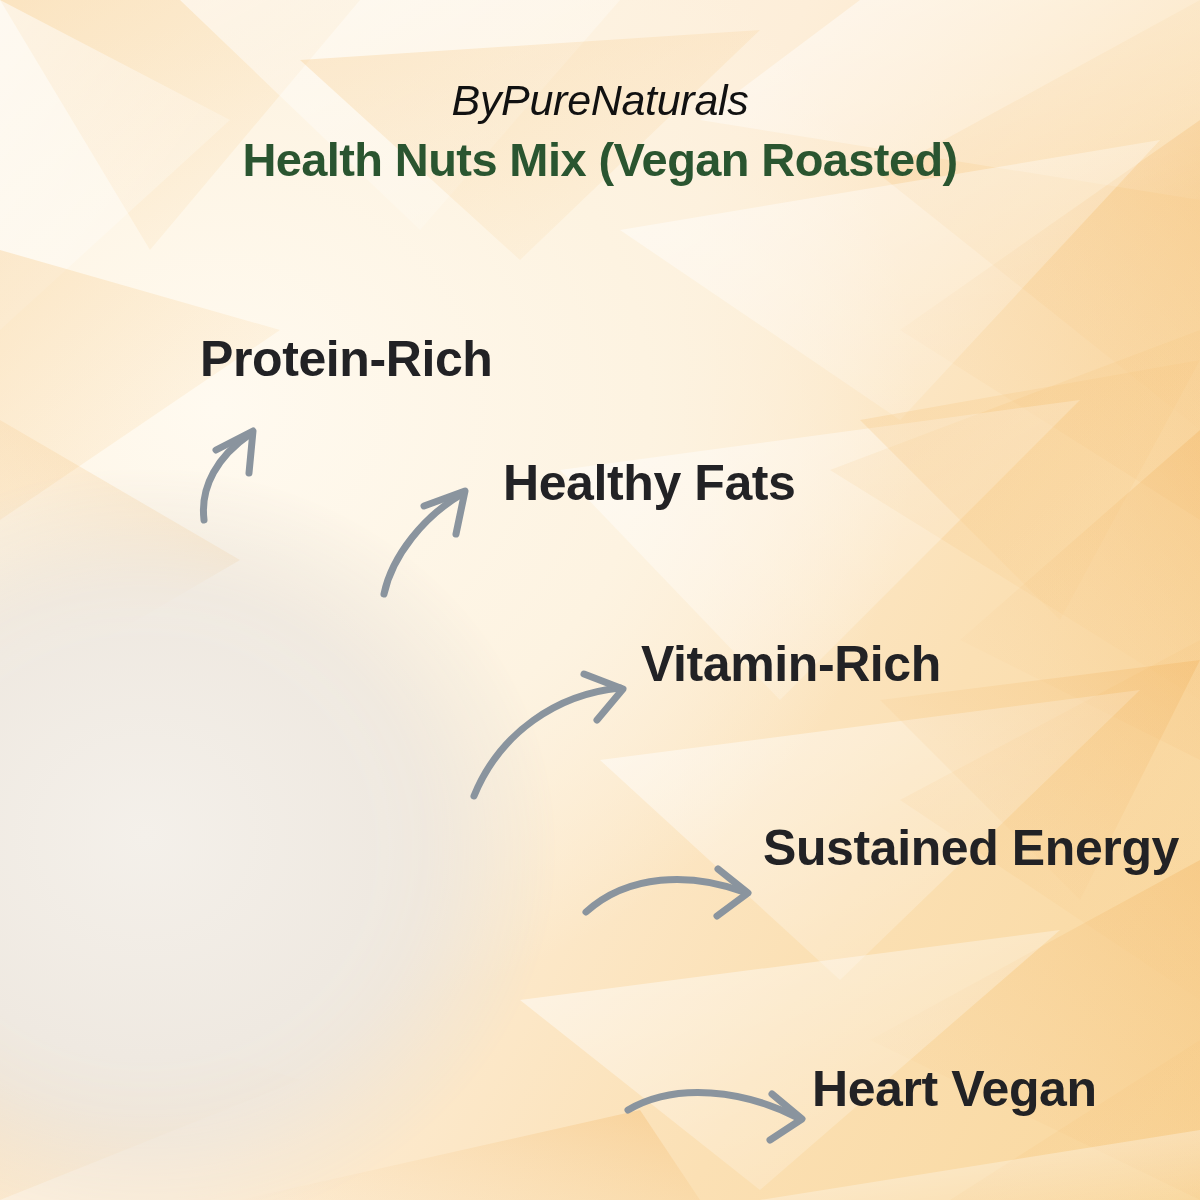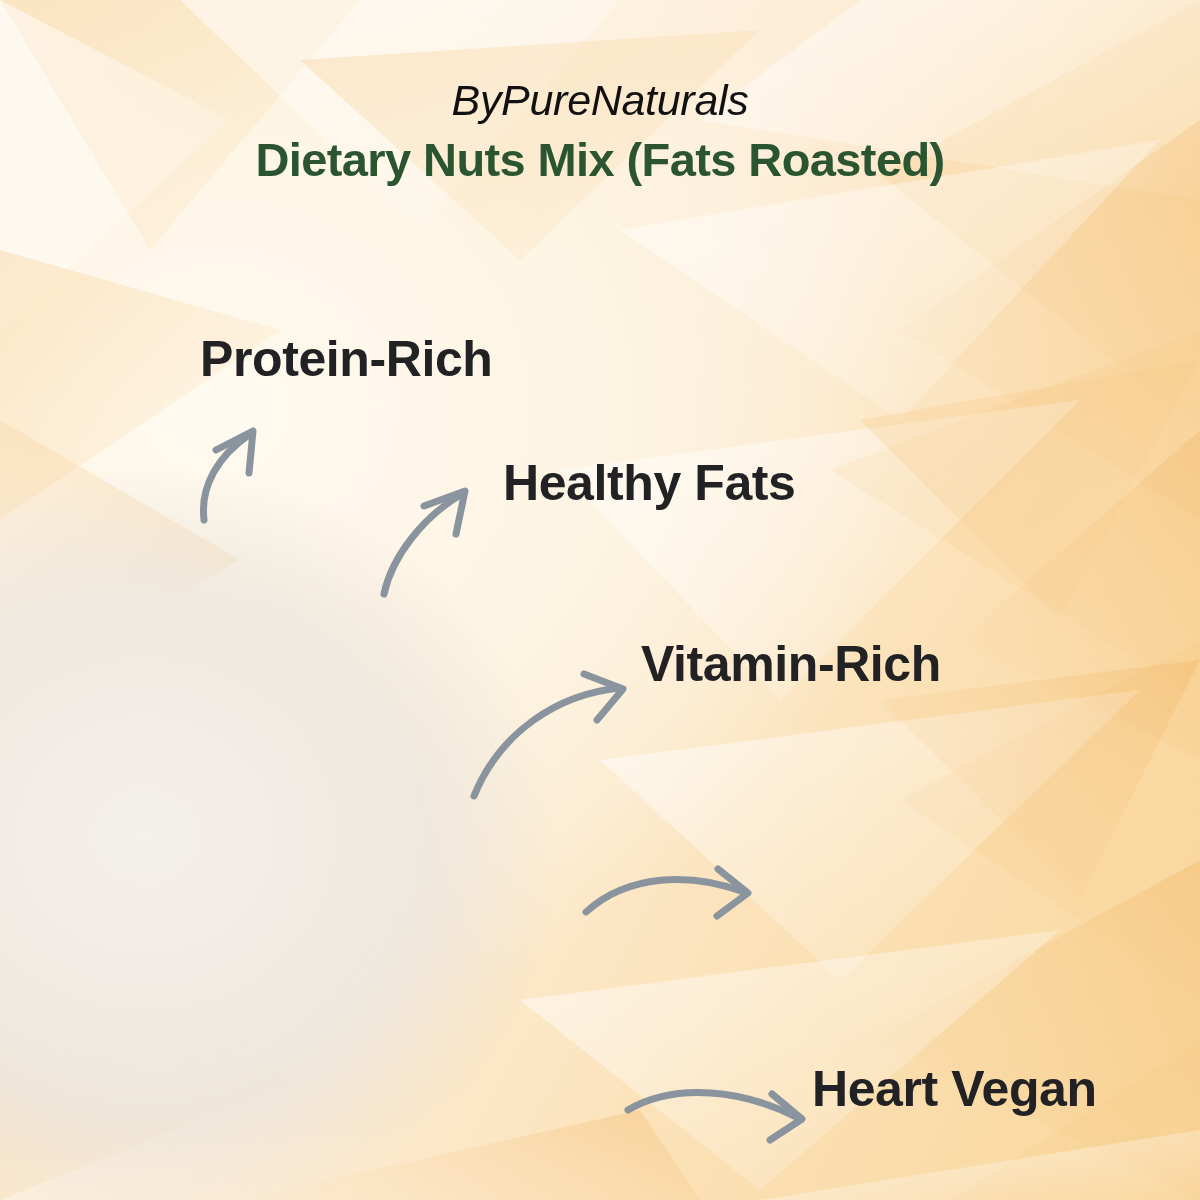--- a/index.html
+++ b/index.html
@@ -279,21 +279,21 @@
           <circle cx="690" cy="600" r="6"></circle>
       </g>
 
       <path d="M 560 300 Q 700 430 690 620" fill="none" stroke="#b9c2cb" stroke-width="3" opacity="0.40"></path>
       <path d="M 600 120 Q 760 300 760 520" fill="none" stroke="#c3ccd4" stroke-width="3" opacity="0.30"></path>
     </svg>
   </div>
 
   <div class="header">
     <div class="brand">ByPureNaturals</div>
-    <div class="product-title">Dietary Nuts Mix (Fats Roasted)</div>
+    <div class="product-title">Health Nuts Mix (Vegan Roasted)</div>
   </div>
 
   <svg class="arrow-layer" viewBox="0 0 1200 1200" aria-hidden="true">
     <g fill="none" stroke="#8a949e" stroke-linecap="round" stroke-linejoin="round">
 
       <g>
         <path d="M 204 520 C 200 486 218 456 250 434" stroke-width="7"></path>
         <path d="M 216 450 L 253 431 L 249 473" stroke-width="7"></path>
       </g>
 
@@ -318,16 +318,17 @@
       </g>
     </g>
   </svg>
 
   <div class="benefit" style="left:200px; top:332px;">Protein-Rich</div>
 
   <div class="benefit" style="left:503px; top:456px;">Healthy Fats</div>
 
   <div class="benefit" style="left:641px; top:637px;">Vitamin-Rich</div>
 
+  <div class="benefit" style="left:763px; top:821px;">Sustained Energy</div>
 
   <div class="benefit" style="left:812px; top:1062px;">Heart Vegan</div>
 
 </div>
 
 </body></html>

